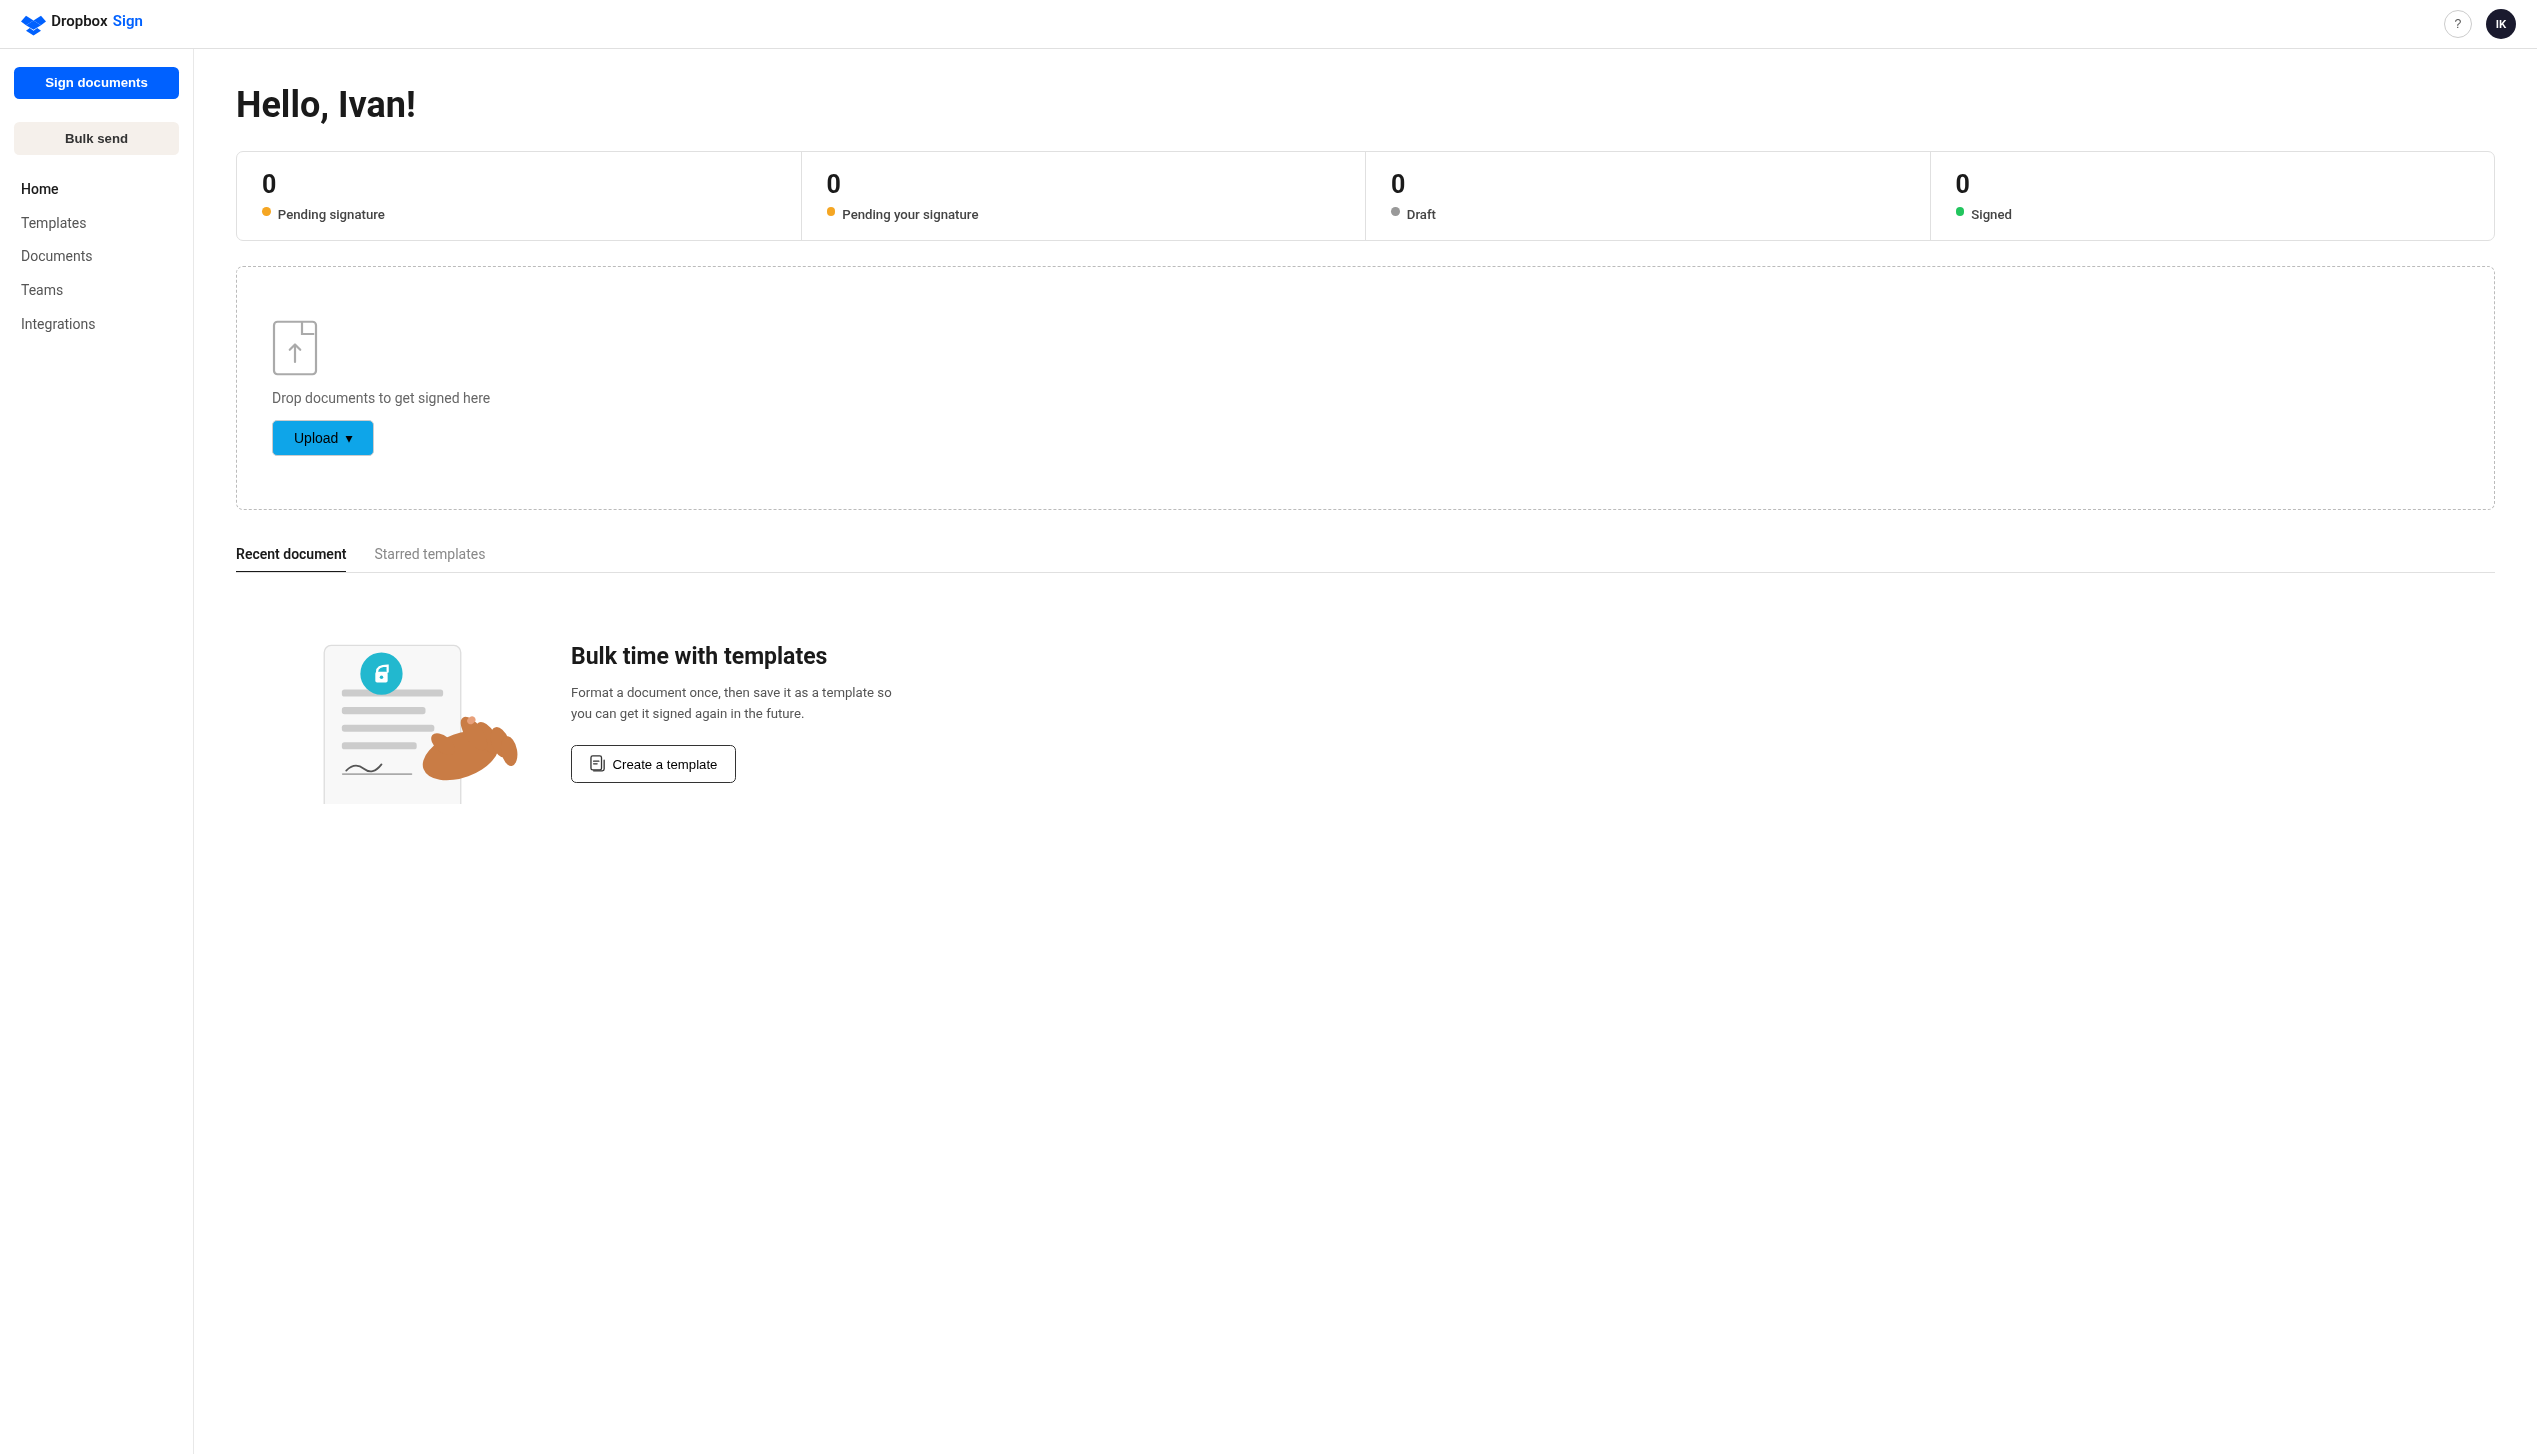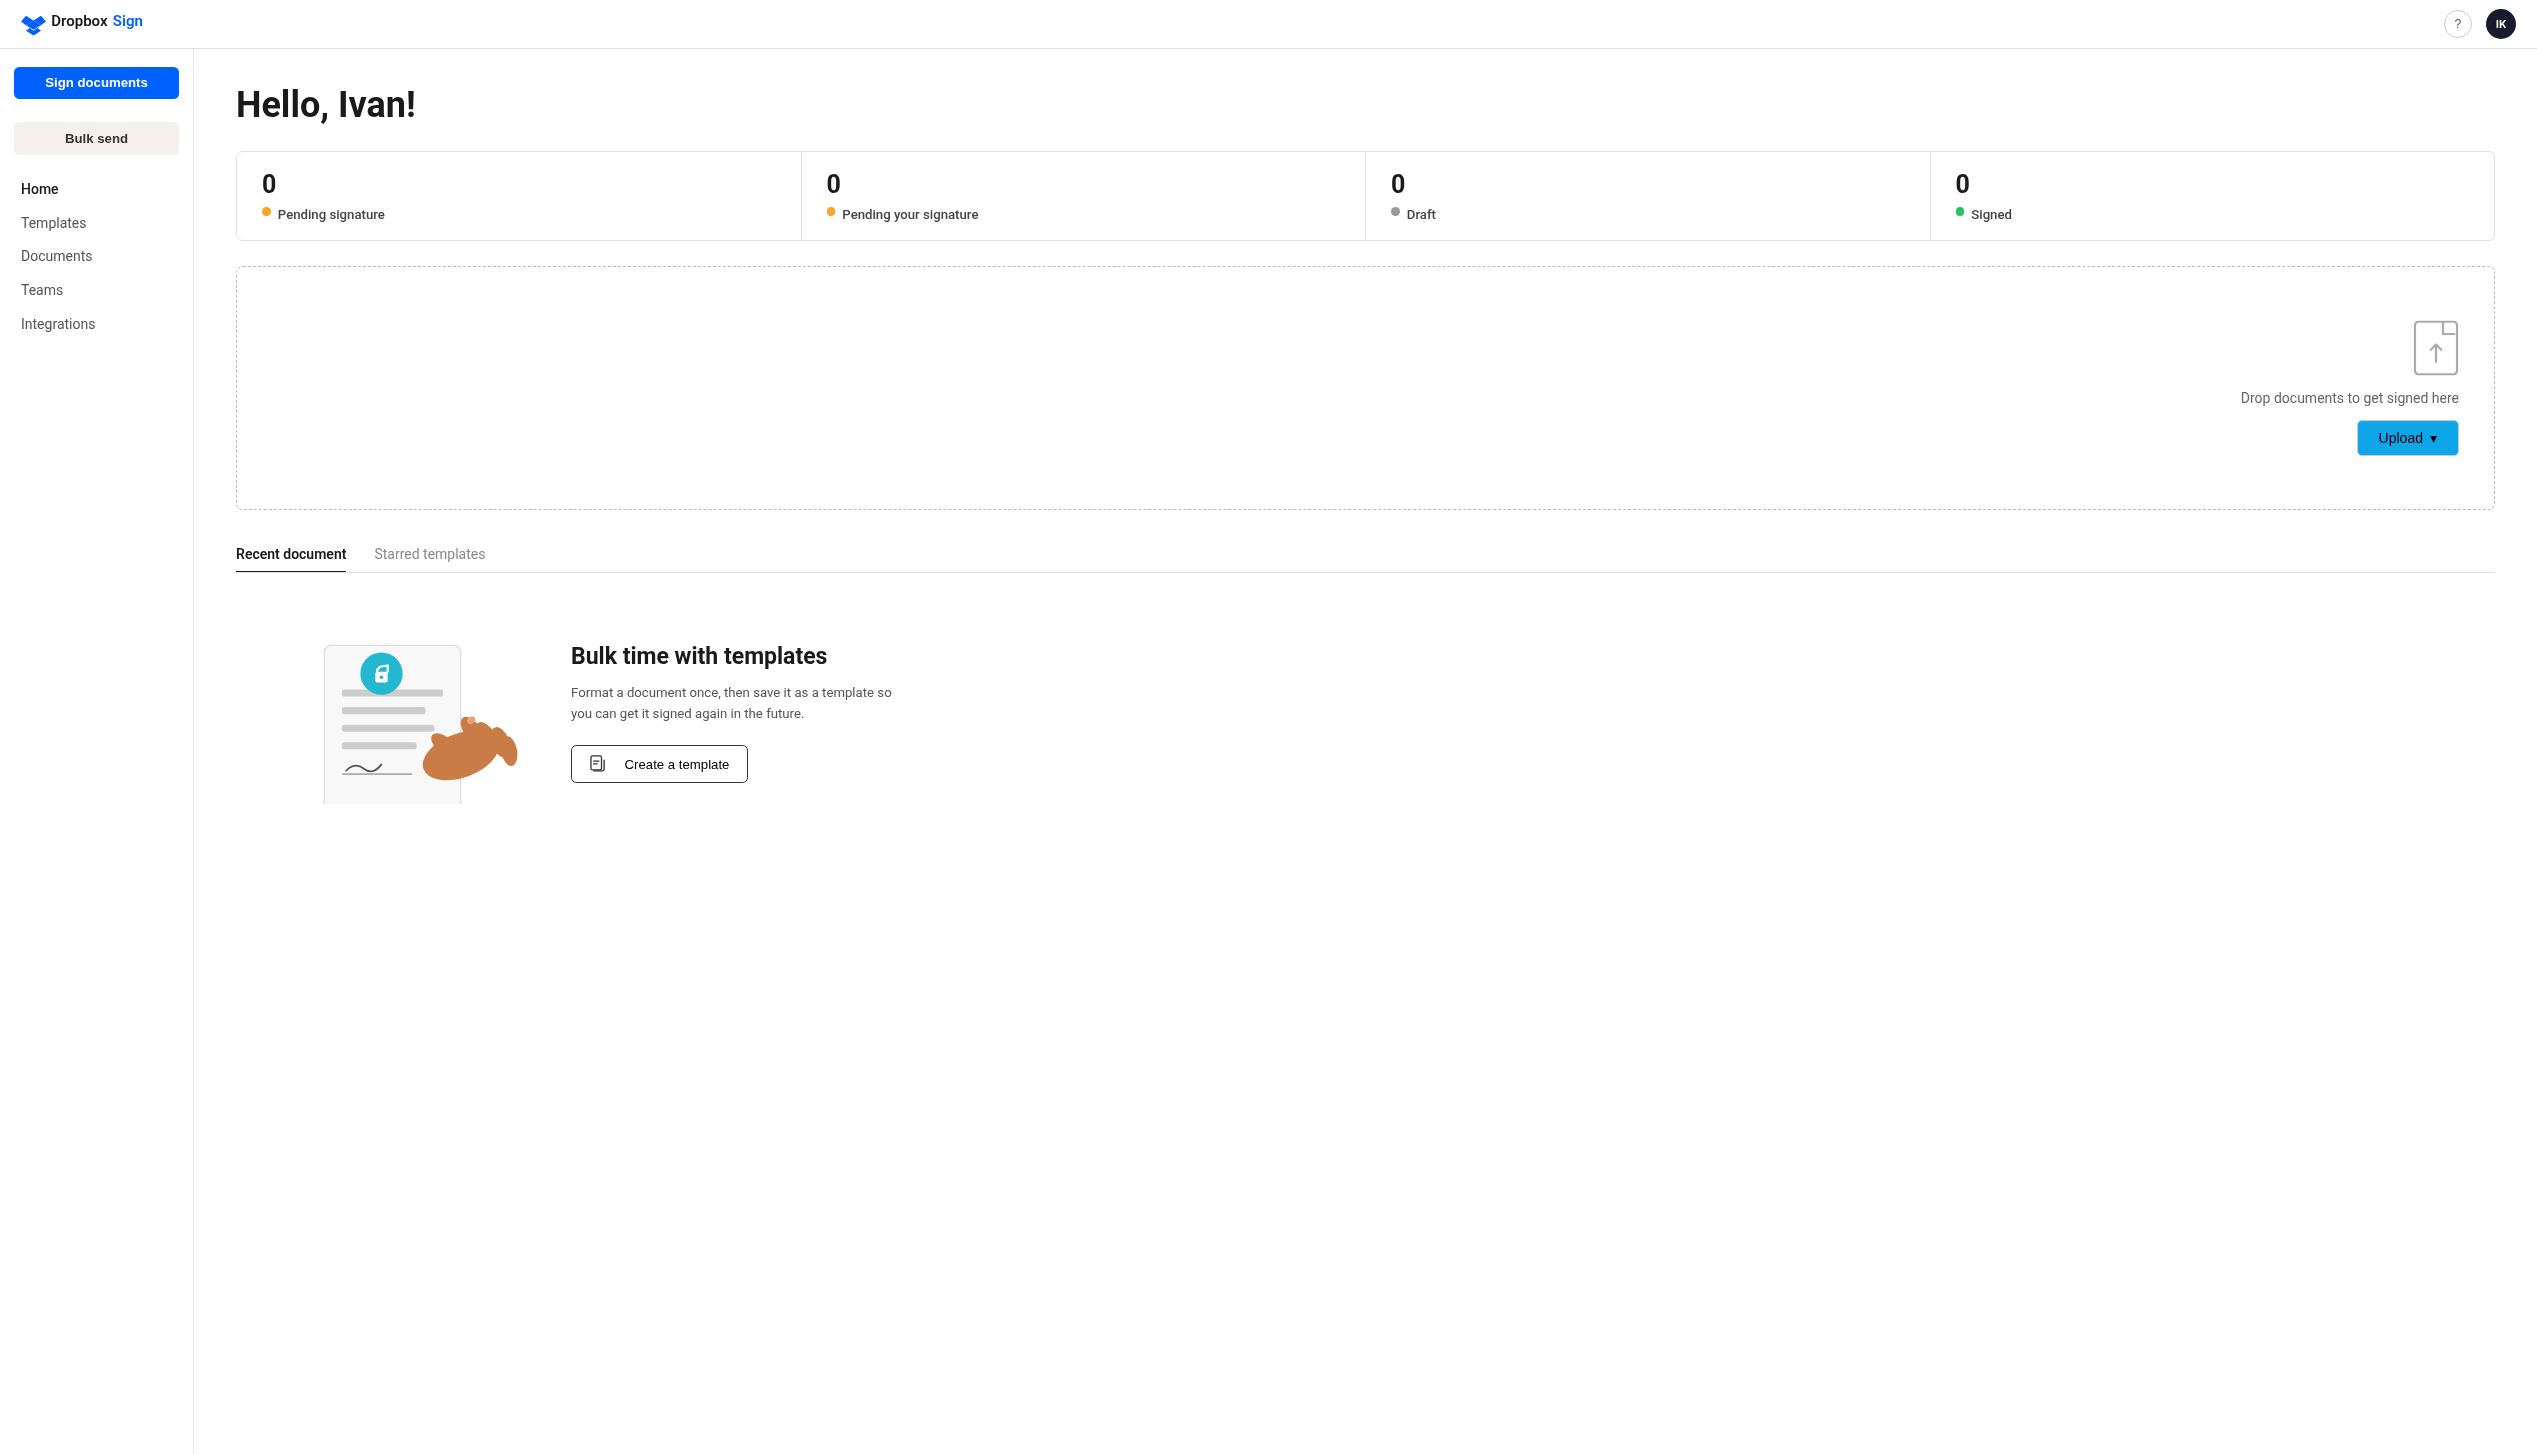--- a/index.html
+++ b/index.html
@@ -36,35 +36,35 @@
     .stat-item { flex: 1; padding: 17.6px 25px; border-right: 0.9px solid #e0e0e0; }
     .stat-item:last-child { border-right: none; }
     .stat-number { font-size: 25px; font-weight: 700; color: #1a1a1a; margin-bottom: 8.8px; }
     .stat-label { display: flex; align-items: flex-start; gap: 7px; font-size: 13.2px; font-weight: 500; color: #444; }
     .dot { width: 8.8px; height: 8.8px; border-radius: 50%; display: inline-block; }
     .dot-yellow { background: #f5a623; }
     .dot-gray { background: #999; }
     .dot-green { background: #22c55e; }
 
     
-    .drop-zone { border: 1.8px dashed #bbb; border-radius: 7px; padding: 53px 35px; display: flex; flex-direction: column; align-items: flex-end; justify-content: center; gap: 14px; margin-bottom: 28px; min-height: 194px; }
+    .drop-zone { border: 1.8px dashed #bbb; border-radius: 7px; padding: 53px 35px; display: flex; flex-direction: column; align-items: flex-start; justify-content: center; gap: 14px; margin-bottom: 28px; min-height: 194px; }
     .drop-text { font-size: 14px; color: #666; }
     .upload-btn { background: #0ea5e9; border: 0.9px solid #ccc; border-radius: 5px; padding: 8.8px 21px; font-size: 14px; cursor: pointer; display: flex; align-items: center; gap: 7px; font-weight: 500; }
 
     
     .tabs { display: flex; border-bottom: 0.9px solid #e0e0e0; margin-bottom: 28px; }
     .tab { padding: 8.8px 0; margin-right: 28px; font-size: 14px; cursor: pointer; color: #888; border-bottom: 1.8px solid transparent; }
     .tab.active { color: #1a1a1a; font-weight: 600; border-bottom: 1.8px solid #1a1a1a; }
 
     
     .template-promo { display: flex; align-items: center; gap: 53px; padding: 17.6px 0 0 53px; }
     .promo-illustration { width: 229px; min-width: 211px; }
     .promo-text h2 { font-size: 23px; font-weight: 700; margin-bottom: 12.3px; color: #1a1a1a; }
     .promo-text p { font-size: 13.2px; color: #555; line-height: 1.6; margin-bottom: 21px; max-width: 335px; }
-    .create-template-btn { display: flex; align-items: center; gap: 19px; border: 0.9px solid #333; border-radius: 5.3px; padding: 8.8px 17.6px; font-size: 13.2px; cursor: pointer; background: #fff; font-weight: 500; }
+    .create-template-btn { display: flex; align-items: center; gap: 7px; border: 0.9px solid #333; border-radius: 5.3px; padding: 8.8px 17.6px; font-size: 13.2px; cursor: pointer; background: #fff; font-weight: 500; }
   </style>
 </head>
 <body>
 
 <div class="app-container">
 
   <div class="top-bar">
     <div class="logo">
 
       <svg class="logo-icon" viewBox="0 0 40 40" fill="none" xmlns="http://www.w3.org/2000/svg">

